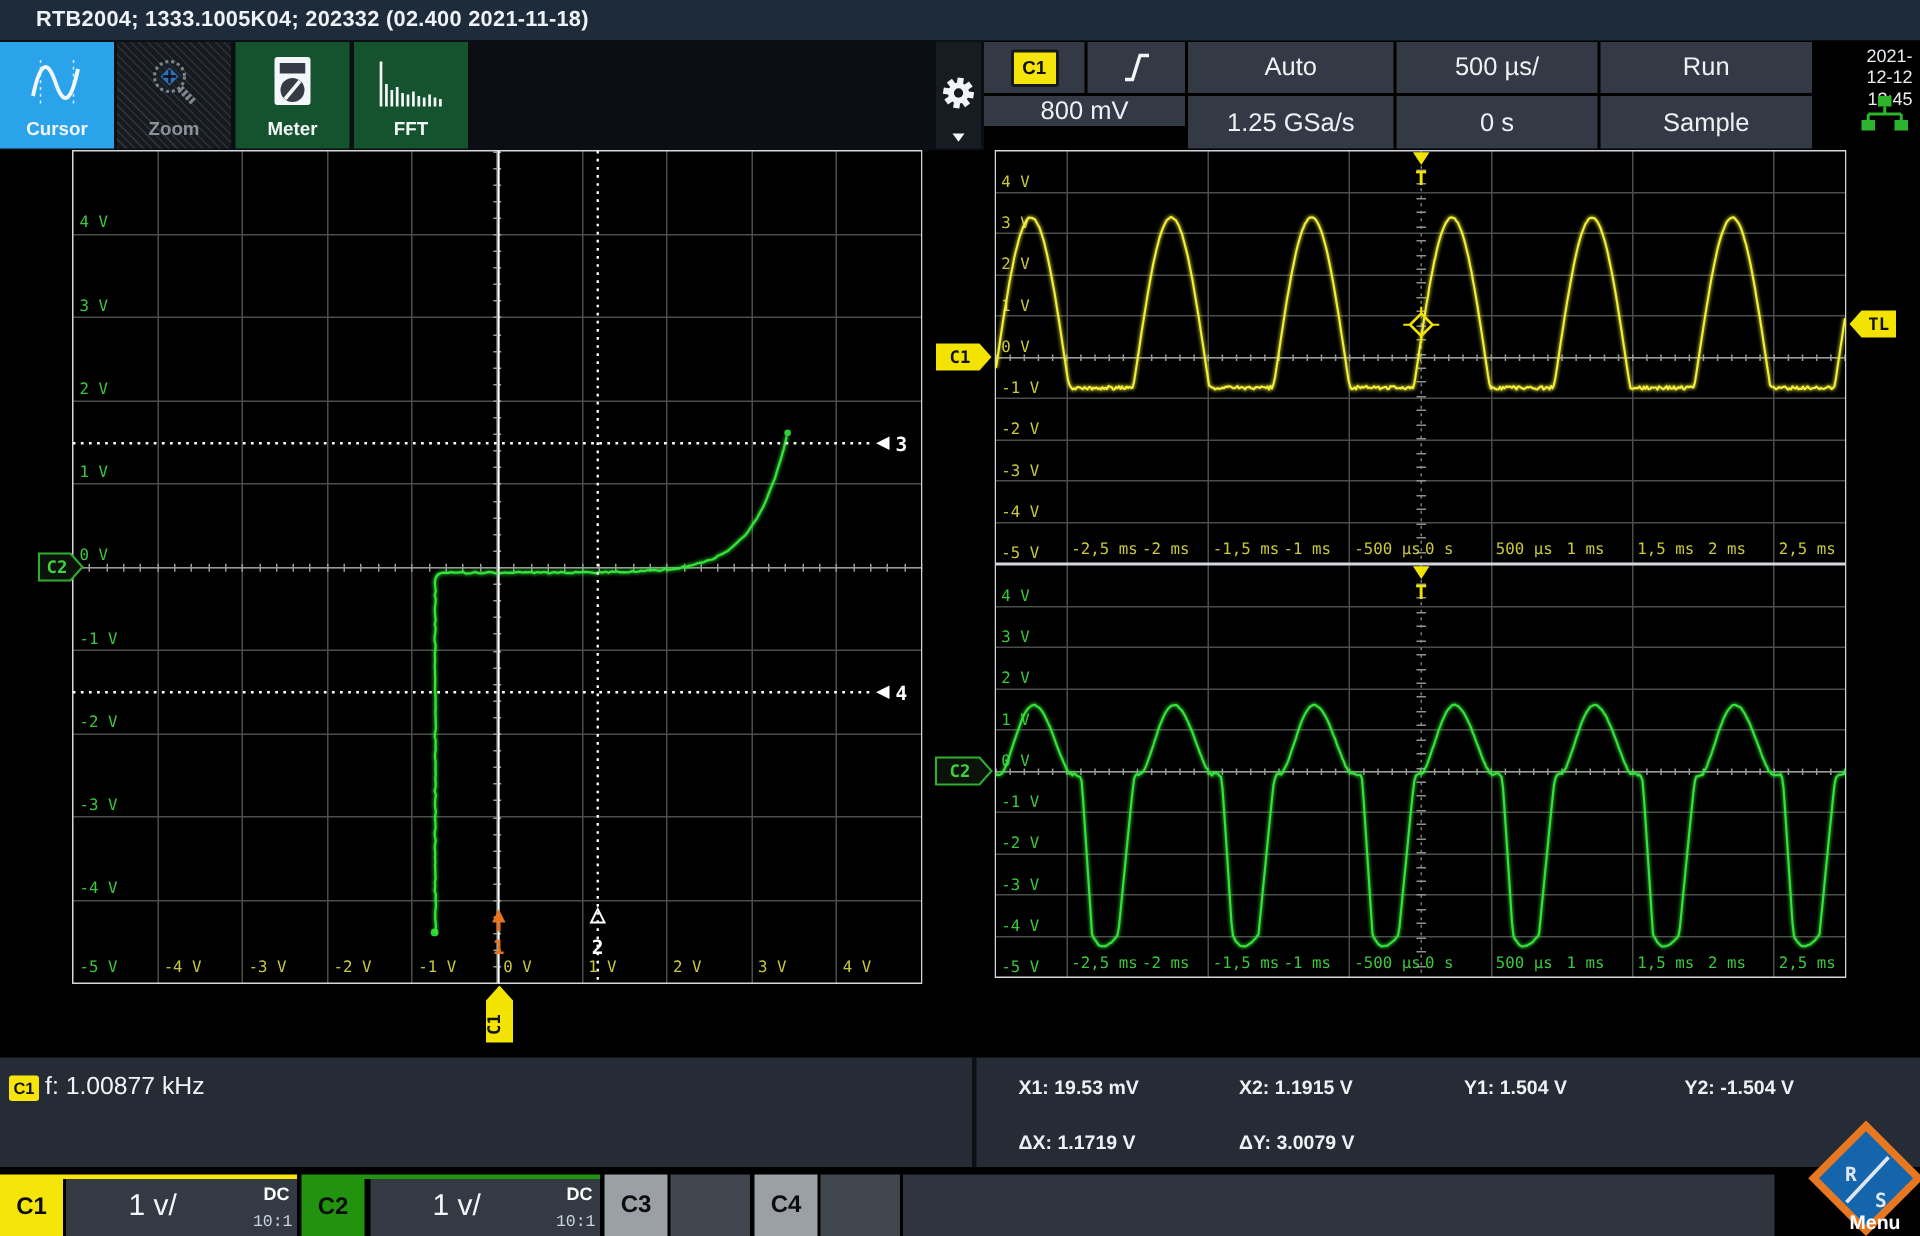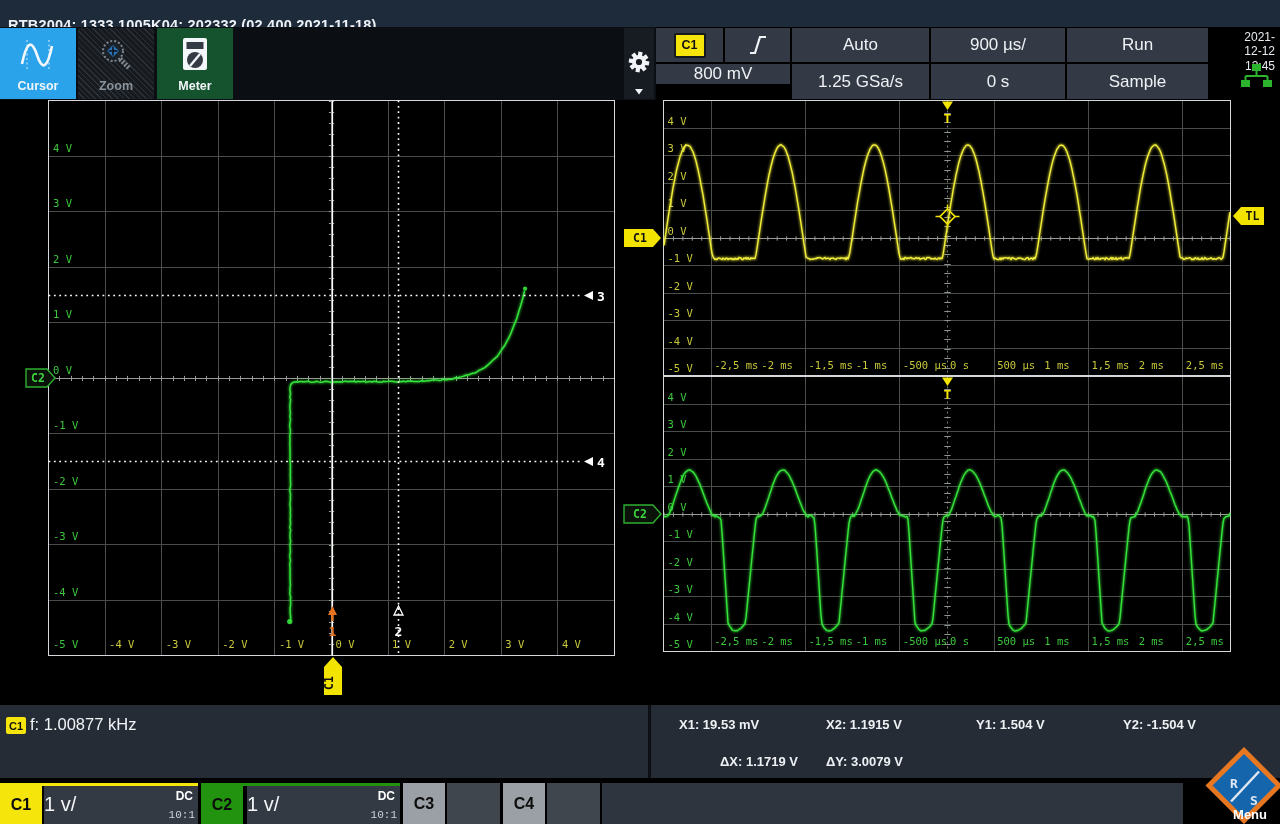--- a/index.html
+++ b/index.html
@@ -1,22 +1,22 @@
 <!DOCTYPE html>
 <html><head>
 <meta charset="utf-8">
 <style>
   html,body{margin:0;padding:0;background:#000;}
   #screen{position:relative;width:1280px;height:824px;background:#000;overflow:hidden;
           font-family:"Liberation Sans",sans-serif;-webkit-font-smoothing:antialiased;}
   .abs{position:absolute;}
   
   #titlebar{left:0;top:0;width:1280px;height:27px;background:#1e2b3a;}
-  #titlebar span{display:block;padding-left:8px;line-height:27px;font-size:14.5px;font-weight:bold;
-                 color:#eef2f6;letter-spacing:0.2px;margin-top:12px;}
+  #titlebar span{display:block;padding-left:24px;line-height:27px;font-size:14.5px;font-weight:bold;
+                 color:#eef2f6;letter-spacing:0.2px;}
   
   #toolbar{left:0;top:27px;width:656px;height:73px;background:#0b0e12;}
   .tbtn{position:absolute;top:1px;height:71px;background:#14532d;text-align:center;}
   .tbtn.active{background:#2aa3ea;}
   .tbtn.disabled{background:#171b20;
      background-image:repeating-linear-gradient(45deg,rgba(82,90,100,0.35) 0 1px,transparent 1px 4px);}
   .tbtn .ticon{position:absolute;left:0;top:6px;width:100%;height:42px;}
   .tbtn .tlabel{position:absolute;left:0;bottom:6px;width:100%;font-size:12.5px;font-weight:bold;color:#f2f5f8;}
   .tbtn.disabled .tlabel{color:#8a929c;}
   
@@ -37,21 +37,21 @@
   #meas .mbadge{position:absolute;left:6px;top:12px;width:20px;height:17px;background:#f6e50b;
       border-radius:2px;color:#111;font-weight:bold;font-size:11px;display:flex;align-items:center;justify-content:center;}
   #meas .mtext{position:absolute;left:30px;top:10px;font-size:16.5px;color:#f2f5f8;}
   .cres{position:absolute;font-size:13px;font-weight:bold;color:#eef1f4;}
   
   #chbar{left:0;top:783px;width:1280px;height:41px;background:#000;}
   .chblock{position:absolute;top:0;height:41px;}
   .chsq{position:absolute;left:0;top:0;width:42px;height:41px;display:flex;align-items:center;
         justify-content:center;font-size:16px;font-weight:bold;color:#0d0d0d;}
   .chbox{position:absolute;top:0;height:41px;background:#333a44;}
-  .chbox .scale{position:absolute;left:0;top:7px;width:75%;font-size:20px;color:#f4f6f8;}
+  .chbox .scale{position:absolute;left:0;top:7px;width:75%;text-align:center;font-size:20px;color:#f4f6f8;}
   .chbox .coup{position:absolute;right:5px;top:3px;font-size:12px;font-weight:bold;color:#fff;}
   .chbox .probe{position:absolute;right:3px;bottom:3px;font-size:11px;color:#cdd3da;font-family:Liberation Mono, monospace;}
   .chtop{position:absolute;left:0;top:0;height:3px;}
   #menu{position:absolute;right:13px;top:807px;font-size:13px;font-weight:bold;color:#fff;z-index:5;}
   svg{display:block;opacity:0.999;}
   text{font-family:"DejaVu Sans Mono",monospace;}
 </style>
 </head>
 <body>
 
@@ -87,20 +87,39 @@
       <div class="tbtn " style="left: 157px; width: 76px;">
         <div class="ticon">
           <svg width="76" height="42">
             <rect x="26" y="4" width="24" height="32" rx="2" fill="#f4f7fa"></rect>
             <rect x="29.5" y="8" width="17" height="7" fill="#343b45"></rect>
             <circle cx="38" cy="26" r="8" fill="#343b45"></circle>
             <line x1="33" y1="32" x2="43" y2="20" stroke="#f4f7fa" stroke-width="2.4"></line>
           </svg>
         </div>
         <div class="tlabel">Meter</div>
+      </div>
+      <div class="tbtn " style="left: 236px; width: 76px;">
+        <div class="ticon">
+          <svg width="76" height="42">
+            <line x1="18" y1="37" x2="18" y2="7" stroke="#f4f7fa" stroke-width="1.8"></line>
+            <line x1="21.6" y1="37" x2="21.6" y2="22" stroke="#f4f7fa" stroke-width="1.8"></line>
+            <line x1="25.2" y1="37" x2="25.2" y2="26" stroke="#f4f7fa" stroke-width="1.8"></line>
+            <line x1="28.8" y1="37" x2="28.8" y2="24" stroke="#f4f7fa" stroke-width="1.8"></line>
+            <line x1="32.4" y1="37" x2="32.4" y2="28" stroke="#f4f7fa" stroke-width="1.8"></line>
+            <line x1="36" y1="37" x2="36" y2="29" stroke="#f4f7fa" stroke-width="1.8"></line>
+            <line x1="39.6" y1="37" x2="39.6" y2="27" stroke="#f4f7fa" stroke-width="1.8"></line>
+            <line x1="43.2" y1="37" x2="43.2" y2="30" stroke="#f4f7fa" stroke-width="1.8"></line>
+            <line x1="46.8" y1="37" x2="46.8" y2="31" stroke="#f4f7fa" stroke-width="1.8"></line>
+            <line x1="50.4" y1="37" x2="50.4" y2="29" stroke="#f4f7fa" stroke-width="1.8"></line>
+            <line x1="54" y1="37" x2="54" y2="31" stroke="#f4f7fa" stroke-width="1.8"></line>
+            <line x1="57.6" y1="37" x2="57.6" y2="32" stroke="#f4f7fa" stroke-width="1.8"></line>
+          </svg>
+        </div>
+        <div class="tlabel">FFT</div>
       </div>
     </div>
 
   <div class="abs" id="gearpanel">
     <svg width="30" height="71">
       <g fill="#f2f5f8">
         <circle cx="15" cy="34" r="7"></circle>
         <g id="gteeth">
             <rect x="-2.1" y="-10.2" width="4.2" height="4.4" transform="translate(15,34) rotate(8.594366926962348)"></rect>
             <rect x="-2.1" y="-10.2" width="4.2" height="4.4" transform="translate(15,34) rotate(53.59436692696235)"></rect>
@@ -120,21 +139,21 @@
   <div class="abs" id="statusgrid">
       <div class="scell" style="left: 656px; top: 28px; width: 67px; height: 34px;">
         <div class="badge" style="width: 28px; height: 21px;">C1</div>
       </div>
       <div class="scell" style="left: 725px; top: 28px; width: 65px; height: 34px;">
         <svg width="30" height="30">
           <path d="M 7 23 L 12 23 L 17 7 L 23 7" stroke="#f2f5f8" stroke-width="2.2" fill="none"></path>
         </svg>
       </div>
       <div class="scell" style="left: 792px; top: 28px; width: 137px; height: 34px;">Auto</div>
-      <div class="scell" style="left: 931px; top: 28px; width: 134px; height: 34px;">900 µs/</div>
+      <div class="scell" style="left: 931px; top: 28px; width: 134px; height: 34px;">500 µs/</div>
       <div class="scell" style="left: 1067px; top: 28px; width: 141px; height: 34px;">Run</div>
       <div class="scell" style="left: 656px; top: 64px; width: 134px; height: 20px;">800 mV</div>
       <div class="scell" style="left: 792px; top: 64px; width: 137px; height: 35px;">1.25 GSa/s</div>
       <div class="scell" style="left: 931px; top: 64px; width: 134px; height: 35px;">0 s</div>
       <div class="scell" style="left: 1067px; top: 64px; width: 141px; height: 35px;">Sample</div>
     </div>
 
   <div class="abs" id="datetime">
     <div class="d">2021-12-12</div>
     <div class="t">12:45</div>
@@ -376,21 +395,21 @@
     </svg>
 
   <div class="abs" id="meas">
     <div class="mbadge">C1</div>
     <div class="mtext">f: 1.00877 kHz</div>
     <div id="cresults">
         <div class="cres" style="left: 679px; top: 12px;">X1: 19.53 mV</div>
         <div class="cres" style="left: 826px; top: 12px;">X2: 1.1915 V</div>
         <div class="cres" style="left: 976px; top: 12px;">Y1: 1.504 V</div>
         <div class="cres" style="left: 1123px; top: 12px;">Y2: -1.504 V</div>
-        <div class="cres" style="left: 679px; top: 49px; margin-left: 41px;">ΔX: 1.1719 V</div>
+        <div class="cres" style="left: 679px; top: 49px;">ΔX: 1.1719 V</div>
         <div class="cres" style="left: 826px; top: 49px;">ΔY: 3.0079 V</div>
       </div>
   </div>
   <div class="abs" id="measdiv"></div>
 
   <div class="abs" id="chbar">
       <div class="chblock" style="left: 0px; width: 200px;">
         <div class="chtop" style="width: 198px; background: rgb(246, 229, 11);"></div>
         <div class="chsq" style="background: rgb(246, 229, 11); top: 3px; height: 38px;">C1</div>
         <div class="chbox" style="left: 44px; width: 154px; top: 3px; height: 38px;">

